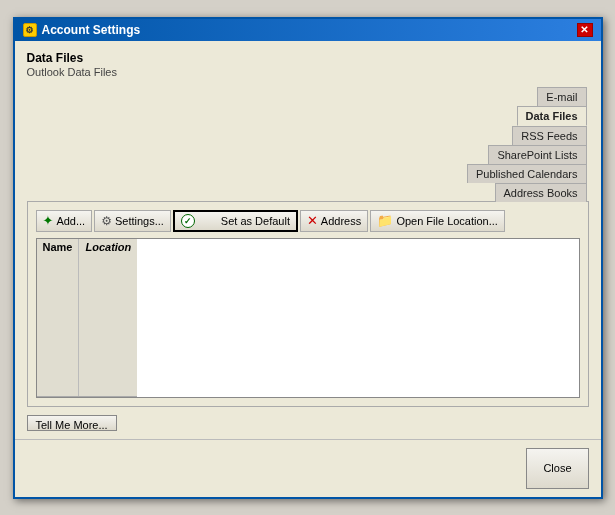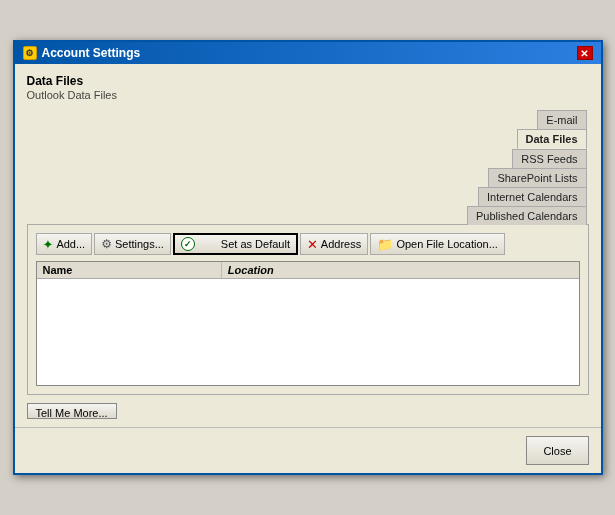--- a/index.html
+++ b/index.html
@@ -132,23 +132,23 @@
       background: linear-gradient(to bottom, #f5f4f0, #ddd9cc);
       gap: 26px;
     }
     .icon-add { color: #007700; font-size: 13px; }
     .icon-settings { color: #555; font-size: 12px; }
     .icon-remove { color: #cc0000; font-size: 13px; }
     .icon-folder { color: #e8c800; font-size: 13px; }
     .file-list {
       border: 1px solid #888;
       background: #5eead4;
-      height: 125px;
-      display: flex;
-      flex-direction: column;
+      height: 160px;
+      display: flex;
+      flex-direction: row;
       overflow-y: auto;
     }
     .file-list-header {
       display: flex;
       background: #e0ddd0;
       border-bottom: 1px solid #aaa;
       font-size: 11px;
       font-weight: bold;
     }
     .file-list-col {
@@ -194,21 +194,21 @@
       padding: 8px 12px;
       border-top: 1px solid #bbb;
       background: #ece9d8;
     }
     .close-btn {
       padding: 3px 16px;
       background: linear-gradient(to bottom, #f5f4f0, #ddd9cc);
       border: 1px solid #888;
       cursor: pointer;
       font-size: 11px;
-      height: 29px;
+      height: 41px;
     }
     .checkmark-circle {
       width: 14px;
       height: 14px;
       border-radius: 50%;
       background: white;
       border: 1.5px solid #006600;
       display: flex;
       align-items: center;
       justify-content: center;
@@ -238,22 +238,22 @@
 
   <div class="dialog-body">
     <div class="section-title">Data Files</div>
     <div class="section-subtitle">Outlook Data Files</div>
 
     <div class="tabs-container">
       <div class="tab">E-mail</div>
       <div class="tab active">Data Files</div>
       <div class="tab">RSS Feeds</div>
       <div class="tab">SharePoint Lists</div>
-      <div class="tab">Internet Calendars</div>
       <div class="tab">Published Calendars</div>
+      <div class="tab">Address Books</div>
     </div>
 
     <div class="tab-content">
 
       <div class="toolbar">
         <button class="toolbar-btn">
           <span class="icon-add">✦</span>
           <span>Add...</span>
         </button>
         <button class="toolbar-btn">

